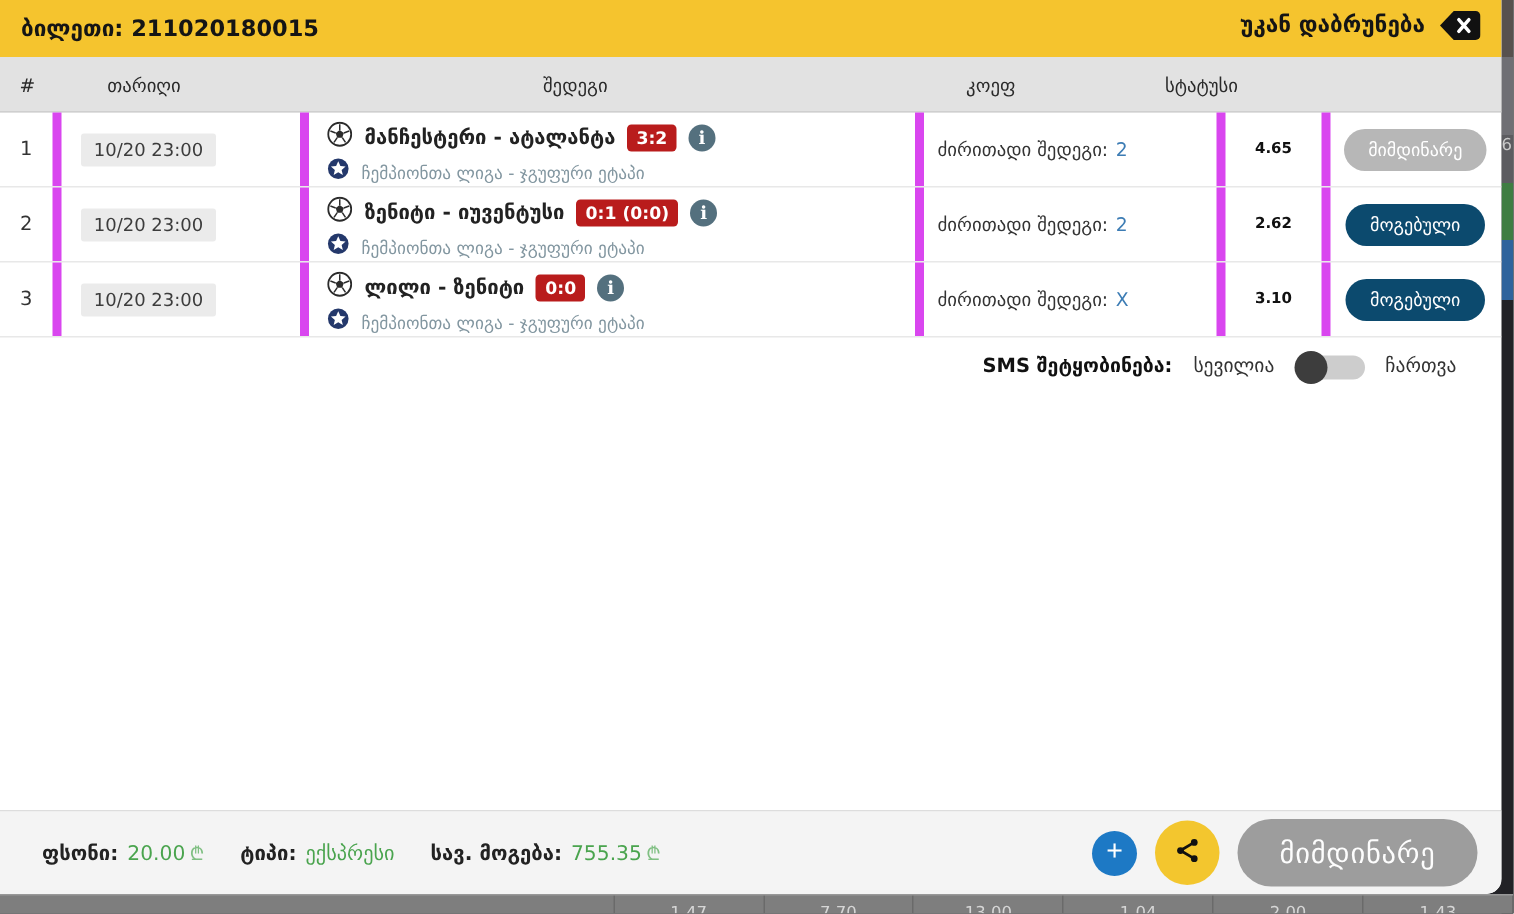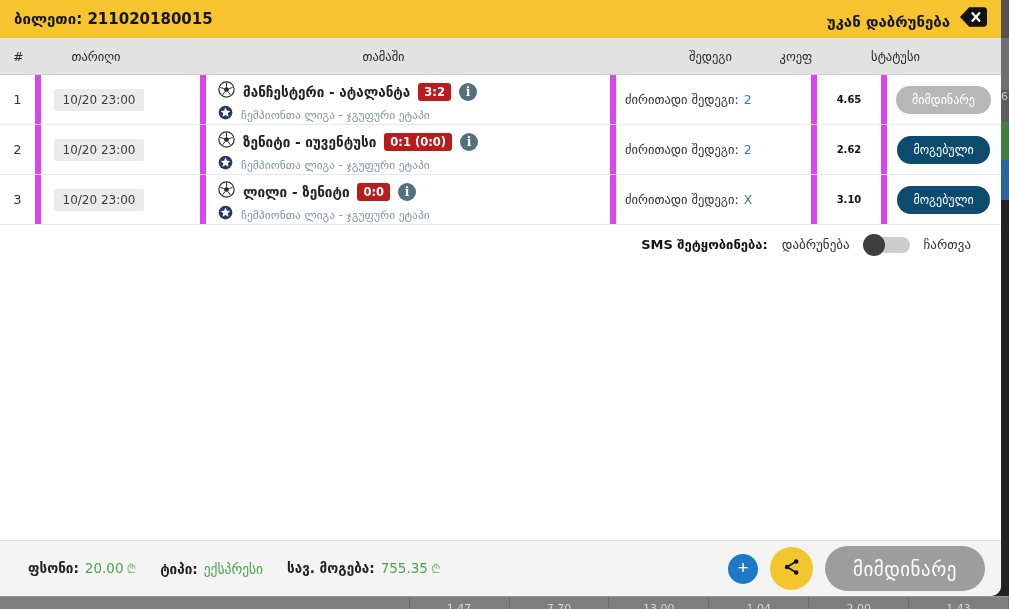--- a/index.html
+++ b/index.html
@@ -19,21 +19,21 @@
   .bg-bottom .odd-cell { width:100px; border-right:1px solid #6a6a6a; color:#d6d6d6;
     font-size:11px; text-align:center; padding-top:5px; }
 
   
   .modal { position:absolute; left:0; top:0; width:1001px; height:596px; background:#fff;
     z-index:2; border-bottom-right-radius:10px; overflow:hidden; }
 
   .hdr { height:38px; background:#f5c42e; display:flex; align-items:center;
     justify-content:space-between; padding:0 14px; }
   .hdr-title { font-size:15px; font-weight:bold; color:#151515; }
-  .hdr-back { display:flex; align-items:flex-end; gap:10px; cursor:pointer; }
+  .hdr-back { display:flex; align-items:flex-start; gap:10px; cursor:pointer; }
   .hdr-back-label { font-size:15px; font-weight:bold; color:#151515; }
 
   
   .thead { height:37px; background:#e2e2e2; border-bottom:1px solid #cfcfcf;
     display:grid; grid-template-columns:35px 122px 453px 201px 70px 119px;
     align-items:center; font-size:12.5px; color:#2a2a2a; }
   .thead .c1 { padding-left:13px; }
   .thead .cc { text-align:center; }
   .thead .c5 { position:relative; left:-50px; }
   .thead .c6 { position:relative; left:-45px; }
@@ -126,21 +126,20 @@
             <path d="M9.5 0 h15 a3.5 3.5 0 0 1 3.5 3.5 v13 a3.5 3.5 0 0 1 -3.5 3.5 h-15 L0 10 Z" fill="#111"></path>
             <path d="M13 6 l7 8 M20 6 l-7 8" stroke="#fff" stroke-width="2.4" stroke-linecap="round"></path>
           </svg>
         </span>
       </div>
     </div>
 
     <div class="thead">
       <div class="c1">#</div>
       <div class="cc">თარიღი</div>
-      <div class="cc">თამაში</div>
       <div class="cc">შედეგი</div>
       <div class="cc c5">კოეფ</div>
       <div class="cc c6">სტატუსი</div>
     </div>
 
     <div class="trow">
       <div class="cell-num">1</div>
       <div class="cell-date">
           <span class="date-box">10/20 23:00</span>
         </div>
@@ -266,21 +265,21 @@
         <span class="pick">X</span>
       </div>
       <div class="cell-odds">3.10</div>
       <div class="cell-status">
           <span class="status-pill st-green">მოგებული</span>
         </div>
     </div>
 
     <div class="sms">
       <span class="sms-label">SMS შეტყობინება:</span>
-      <span>დაბრუნება</span>
+      <span>სევილია</span>
       <span class="toggle">
           <span class="knob"></span>
         </span>
       <span>ჩართვა</span>
     </div>
 
     <div class="foot">
       <div class="foot-left">
         <span>
           <span class="f-label">ფსონი:</span><span class="f-val">20.00</span><span class="f-cur">₾</span>

